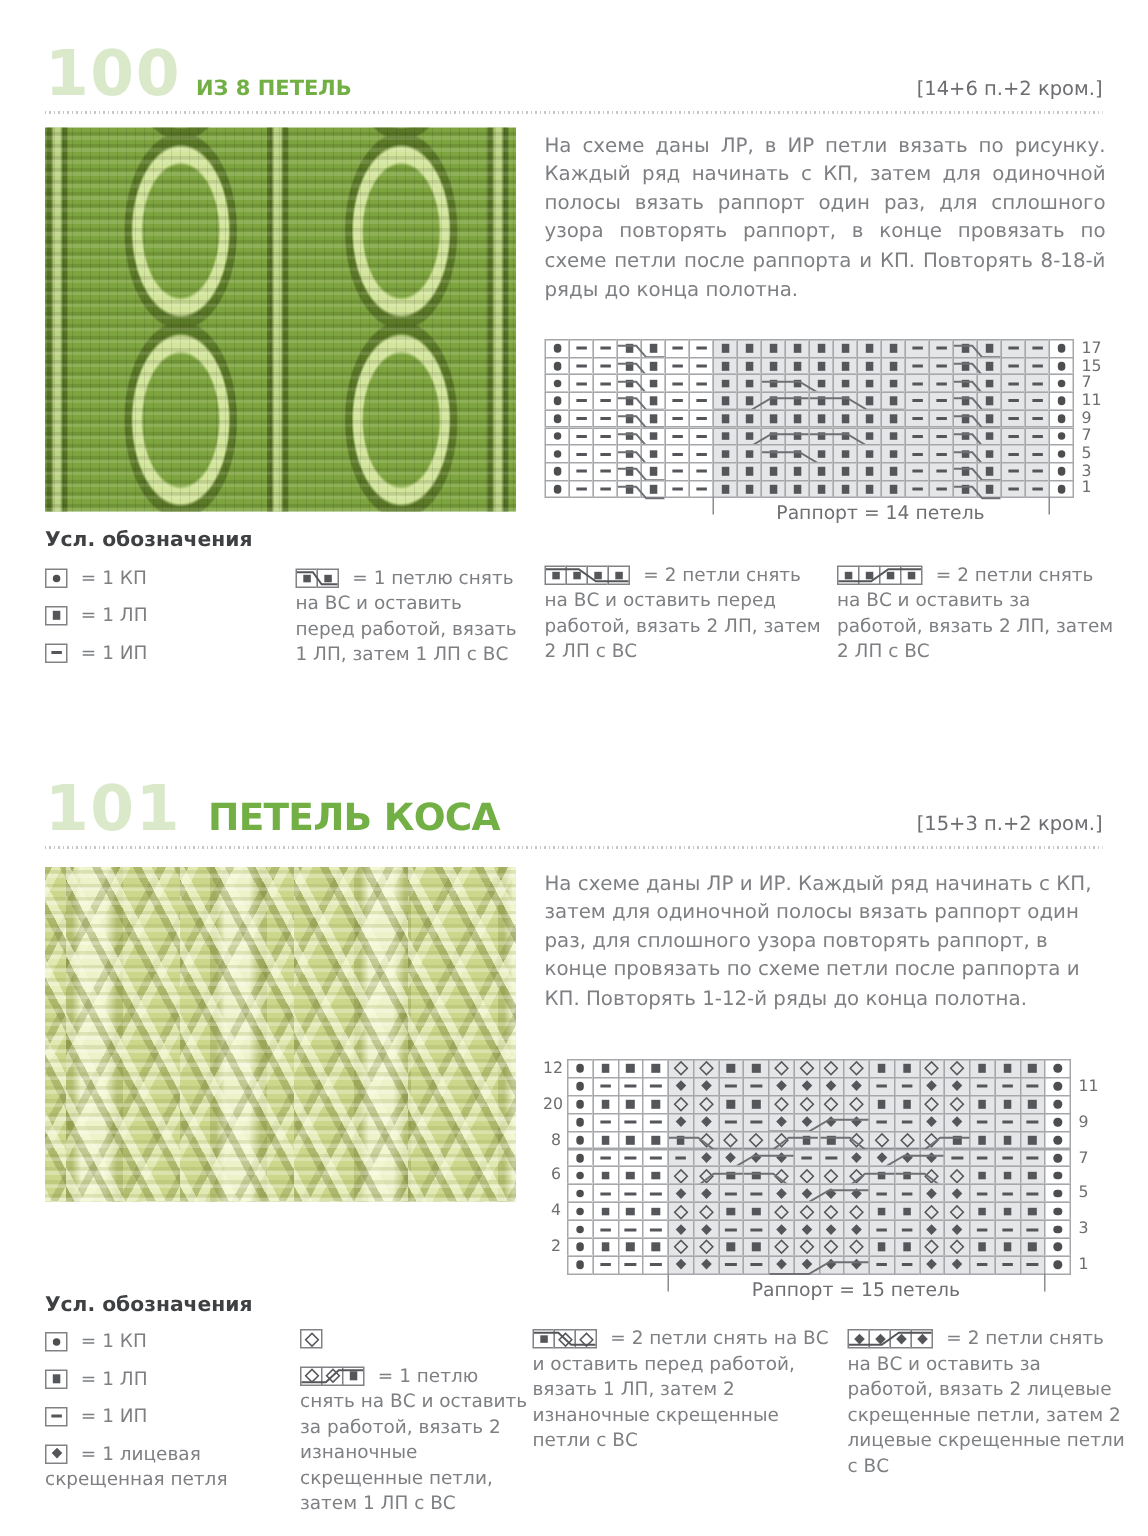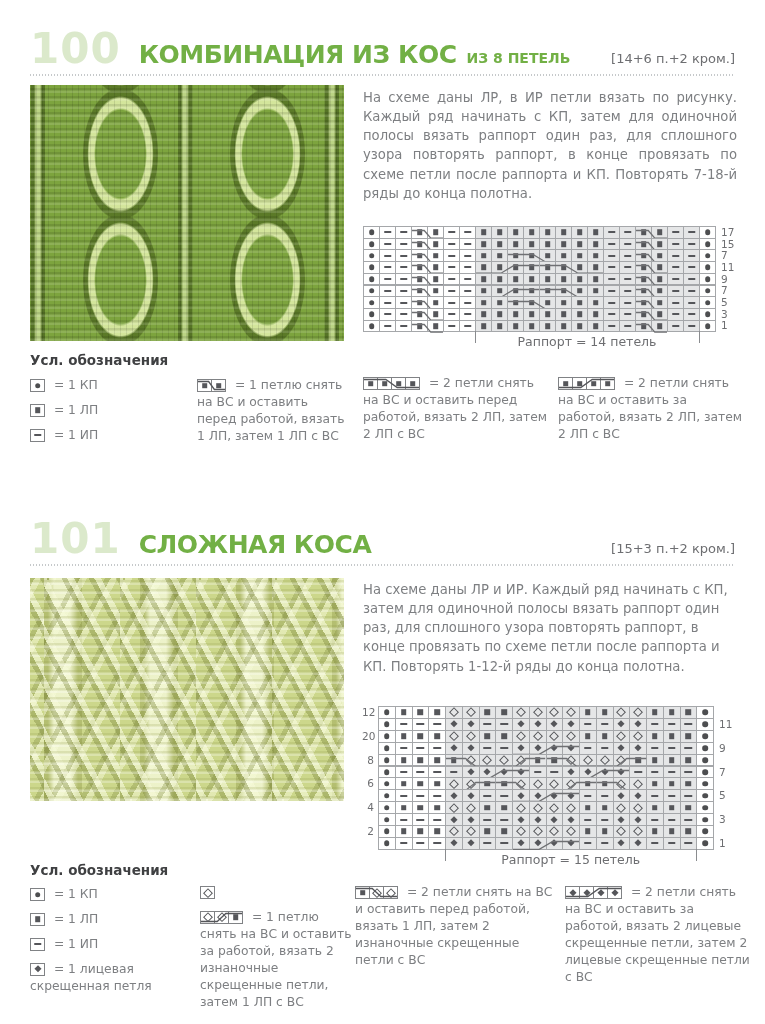--- a/index.html
+++ b/index.html
@@ -76,29 +76,28 @@
   .s1 .lcol-4{left:565px;top:884px;width:186px;}
 </style>
 </head>
 <body>
 
 <div class="page">
 
   <section class="s0">
     <header class="hdr s0-hdr">
       <span class="num">100</span>
-      <span class="title">КОМБИНАЦИЯ ИЗ КОС</span>
       <span class="subtitle">ИЗ 8 ПЕТЕЛЬ</span>
       <span class="formula">[14+6 п.+2 кром.]</span>
     </header>
     <div class="rule s0-rule"></div>
 
     <div class="photo photo-a"></div>
 
-    <p class="desc just s0-desc">На схеме даны ЛР, в ИР петли вязать по рисунку. Каждый ряд начинать с КП, затем для одиночной полосы вязать раппорт один раз, для сплошного узора повторять раппорт, в конце провязать по схеме петли после раппорта и КП. Повторять 7-18-й ряды до конца полотна.</p>
+    <p class="desc just s0-desc">На схеме даны ЛР, в ИР петли вязать по рисунку. Каждый ряд начинать с КП, затем для одиночной полосы вязать раппорт один раз, для сплошного узора повторять раппорт, в конце провязать по схеме петли после раппорта и КП. Повторять 8-18-й ряды до конца полотна.</p>
 
     <div class="chart s0-chart" style="width: 376px; height: 131.3px;">
         <div class="cell" style="left: 0px; top: 0px; width: 17px; height: 12.7px;">
           <div class="sym sym-e"></div>
         </div>
         <div class="cell" style="left: 16px; top: 0px; width: 17px; height: 12.7px;">
           <div class="sym sym-p"></div>
         </div>
         <div class="cell" style="left: 32px; top: 0px; width: 17px; height: 12.7px;">
           <div class="sym sym-p"></div>
@@ -821,21 +820,21 @@
               </div><div class="cable" style="left: 0px; top: 0px; width: 57px; height: 13px;"><svg width="57" height="13" viewBox="0 0 57 13">
                   <path d="M1 10.5 H22.8 L34.2 2.5 H56" fill="none" stroke="#55565a" stroke-width="1.3"></path>
                 </svg></div></div><span> = 2 петли снять на ВС и оставить за работой, вязать 2 ЛП, затем 2 ЛП с ВС</span></div>
         </div>
     </div>
   </section>
 
   <section class="s1">
     <header class="hdr s1-hdr">
       <span class="num">101</span>
-      <span class="title">СЛОЖНАЯ КОСА</span>
+      <span class="title">ПЕТЕЛЬ КОСА</span>
       <span class="formula">[15+3 п.+2 кром.]</span>
     </header>
     <div class="rule s1-rule"></div>
 
     <div class="photo photo-b"></div>
 
     <p class="desc s1-desc">На схеме даны ЛР и ИР. Каждый ряд начинать с КП, затем для одиночной полосы вязать раппорт один раз, для сплошного узора повторять раппорт, в конце провязать по схеме петли после раппорта и КП. Повторять 1-12-й ряды до конца полотна.</p>
 
     <div class="chart s1-chart" style="width: 359px; height: 168.8px;">
         <div class="cell" style="left: 0px; top: 0px; width: 17.75px; height: 12.9px;">

